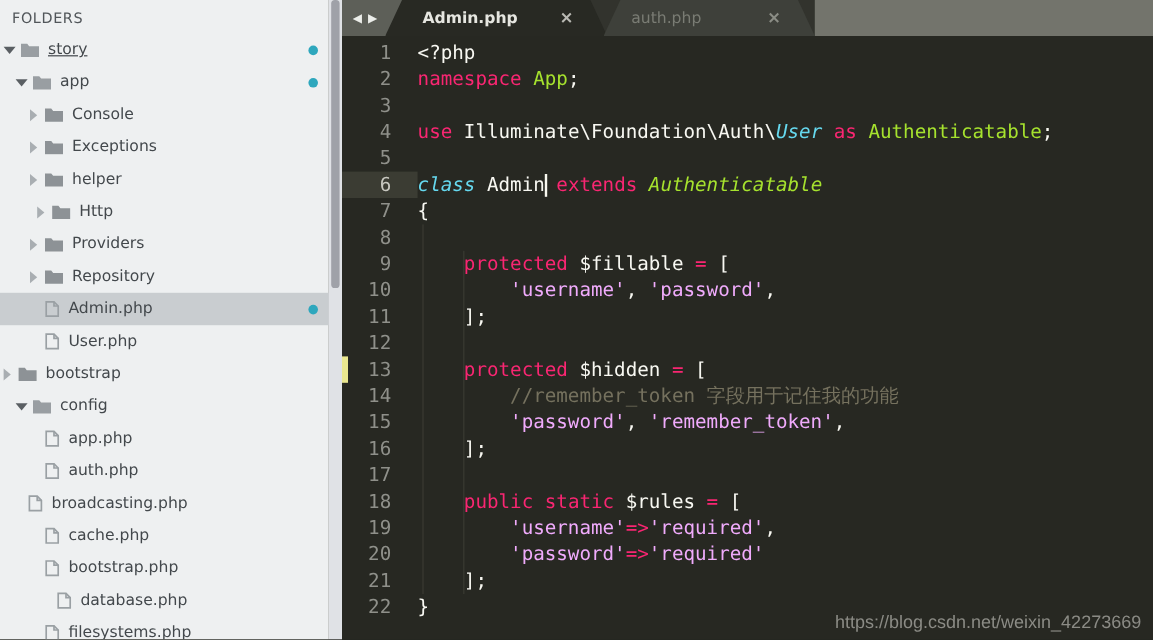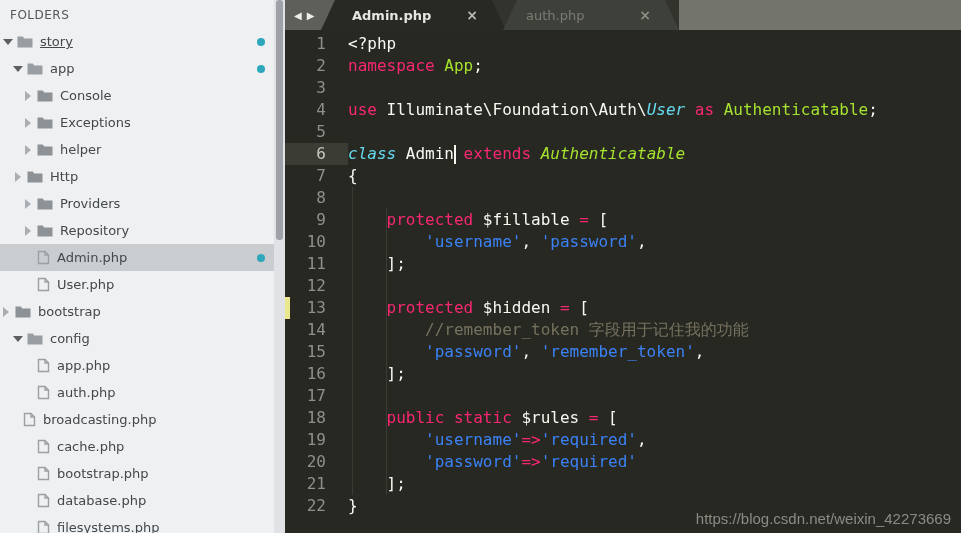--- a/index.html
+++ b/index.html
@@ -45,21 +45,21 @@
   .code-lines { padding-top:3px; }
   .line { display:flex; height:22px; line-height:22px; font-family:"DejaVu Sans Mono", monospace; font-size:16px; }
   .gutter { flex:none; width:63px; padding-right:22px; text-align:right; color:#8f908a; }
   .line.current .gutter { background:#3b3c33; color:#c8c8c0; }
   .code { flex:1; white-space:pre; font-family:inherit; font-size:inherit; }
   .tok-fg { color:#f8f8f2; }
   .tok-k  { color:#f92672; }
   .tok-g  { color:#a6e22e; }
   .tok-gi { color:#a6e22e; font-style:italic; }
   .tok-b  { color:#66d9ef; font-style:italic; }
-  .tok-s  { color:#3b82f6; }
+  .tok-s  { color:#f0abfc; }
   .tok-c  { color:#75715e; }
 
   .bookmark-marker { position:absolute; left:0; top:267px; width:5px; height:22px; background:#eae78f; }
   .indent-guide { position:absolute; width:1px; background:#3a3b32; }
   .guide-a { left:67px; top:157px; height:308px; }
   .guide-b { left:101px; top:179px; height:286px; }
   .caret { position:absolute; left:169px; top:115px; width:2px; height:19px; background:#f8f8f0; }
 
   .watermark { position:absolute; right:10px; bottom:6px; font-size:15px; color:#8b8b85; font-family:"Liberation Sans", sans-serif; }
 </style>
@@ -121,21 +121,21 @@
           <span class="arrow-slot">
             <span class="arrow-col"></span>
           </span>
           <span class="tree-icon">
             <svg width="16" height="13" viewBox="0 0 16 13">
               <path d="M0.5 1.5 h5.2 l1.6 2 h8.2 v9 h-15 z" fill="#8d9296"></path>
             </svg>
           </span>
           <span class="tree-label">helper</span>
         </div>
-        <div class="tree-row" style="padding-left: 12px;">
+        <div class="tree-row" style="padding-left: 28px;">
           <span class="arrow-slot">
             <span class="arrow-col"></span>
           </span>
           <span class="tree-icon">
             <svg width="16" height="13" viewBox="0 0 16 13">
               <path d="M0.5 1.5 h5.2 l1.6 2 h8.2 v9 h-15 z" fill="#8d9296"></path>
             </svg>
           </span>
           <span class="tree-label">Http</span>
         </div>
@@ -247,21 +247,21 @@
         <div class="tree-row" style="padding-left: 22px;">
           <span class="arrow-slot"></span>
           <span class="tree-icon">
             <svg width="13" height="15" viewBox="0 0 13 15">
               <path d="M1.5 1.5 h6.5 l3.5 3.5 v8.5 h-10 z" fill="none" stroke="#9aa0a4" stroke-width="1.4"></path>
               <path d="M8 1.5 v3.5 h3.5" fill="none" stroke="#9aa0a4" stroke-width="1.4"></path>
             </svg>
           </span>
           <span class="tree-label">bootstrap.php</span>
         </div>
-        <div class="tree-row" style="padding-left: 22px; text-align: center;">
+        <div class="tree-row" style="padding-left: 32px; text-align: center;">
           <span class="arrow-slot"></span>
           <span class="tree-icon">
             <svg width="13" height="15" viewBox="0 0 13 15">
               <path d="M1.5 1.5 h6.5 l3.5 3.5 v8.5 h-10 z" fill="none" stroke="#9aa0a4" stroke-width="1.4"></path>
               <path d="M8 1.5 v3.5 h3.5" fill="none" stroke="#9aa0a4" stroke-width="1.4"></path>
             </svg>
           </span>
           <span class="tree-label">database.php</span>
         </div>
         <div class="tree-row" style="padding-left: 22px;">

